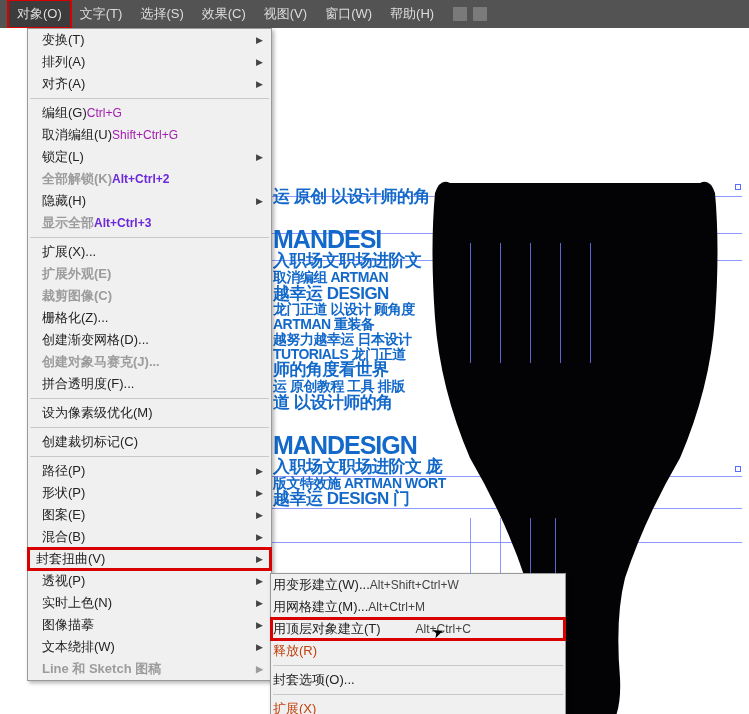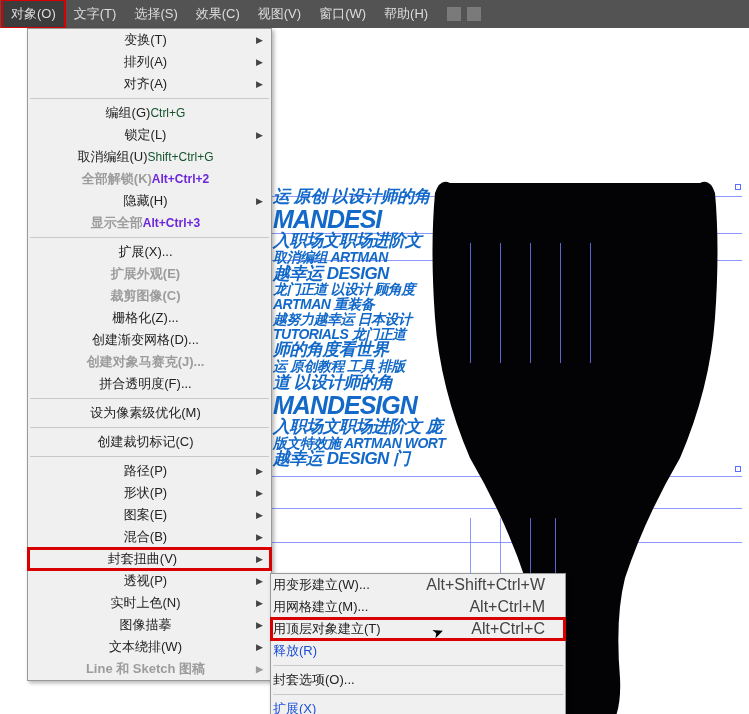--- a/index.html
+++ b/index.html
@@ -1,48 +1,48 @@
 <!DOCTYPE html>
 <html><head>
 <meta charset="utf-8">
 <style>
   * { margin: 0; padding: 0; box-sizing: border-box; font-family: "Microsoft YaHei", sans-serif; }
   body { width: 749px; height: 714px; background: #fff; overflow: hidden; position: relative; }
 
-  .menubar { background: #535353; height: 28px; display: flex; align-items: center; padding-left: 2px; color: #ddd; font-size: 13px; }
+  .menubar { background: #535353; height: 28px; display: flex; align-items: center; padding-left: 8px; color: #ddd; font-size: 13px; }
   .menubar .menu-top { padding: 5px 9px; cursor: default; white-space: nowrap; }
   .menubar .menu-top.active { background: #3c3c3c; outline: 2px solid #d80000; outline-offset: -1px; }
   .menubar .sep-icons { margin-left: 10px; display: flex; gap: 6px; align-items: center; }
   .menubar .mini-icon { width: 14px; height: 14px; background: #7a7a7a; }
 
   
   .canvas-area { position: absolute; top: 28px; left: 0; right: 0; bottom: 0; background: #fff; }
   .vase-silhouette { position: absolute; top: 150px; left: 430px; width: 290px; height: 560px; }
   .text-poster { position: absolute; top: 160px; left: 273px; width: 230px; color: #1369c9; font-weight: 700; line-height: 1.05; font-size: 14px; letter-spacing: -0.5px; white-space: nowrap; }
-  .text-poster span { display: block; font-style: italic; }
-  .text-poster .big { font-size: 25px; font-weight: 900; letter-spacing: -1px; }
+  .text-poster span { display: block; }
+  .text-poster .big { font-size: 25px; font-weight: 900; letter-spacing: -1px; margin-top: 20px; }
   .text-poster .mid { font-size: 17px; }
 
   
   .dropdown { position: absolute; top: 28px; left: 27px; width: 245px; background: #f0f0f0; border: 1px solid #999; box-shadow: 2px 2px 4px rgba(0,0,0,.3); font-size: 13px; color: #222; }
-  .dropdown .item { display: flex; justify-content: center; align-items: center; padding: 3px 22px 3px 14px; height: 22px; cursor: default; position: relative; }
+  .dropdown .item { display: flex; justify-content: flex-start; align-items: center; padding: 3px 22px 3px 14px; height: 22px; cursor: default; position: relative; }
   .dropdown .item.disabled { color: #9c9c9c; font-weight: bold; }
-  .dropdown .item .shortcut { color: #14532d; font-size: 12px; }
+  .dropdown .item .shortcut { color: #a21caf; font-size: 12px; }
   .dropdown .item.disabled .shortcut { color: #6d28d9; }
   .dropdown .item.has-sub::after { content: "▶"; font-size: 9px; position: absolute; right: 8px; color: #444; }
   .dropdown .item.disabled.has-sub::after { color: #9c9c9c; }
   .dropdown .divider { height: 1px; background: #c8c8c8; margin: 3px 2px; }
   .dropdown .item.highlight-red { outline: 3px solid #d80000; outline-offset: -2px; padding-left: 8px; }
 
   
   .submenu { position: absolute; top: 573px; left: 270px; width: 296px; background: #f0f0f0; border: 1px solid #999; box-shadow: 2px 2px 4px rgba(0,0,0,.3); font-size: 13px; color: #222; }
-  .submenu .item { display: flex; justify-content: space-between; align-items: center; padding: 3px 20px 3px 2px; height: 22px; position: relative; }
-  .submenu .item.disabled { color: #1d4ed8; }
-  .submenu .item .shortcut { color: #444; font-size: 16px; }
-  .submenu .item.highlight-red { outline: 3px solid #d80000; outline-offset: -2px; background: #f0f0f0; }
+  .submenu .item { display: flex; align-items: center; padding: 3px 20px 3px 2px; height: 22px; position: relative; }
+  .submenu .item.disabled { color: #c2410c; }
+  .submenu .item .shortcut { color: #444; font-size: 12px; }
+  .submenu .item.highlight-red { outline: 3px solid #d80000; outline-offset: -2px; background: #f0f0f0; gap: 35px; }
   .submenu .divider { height: 1px; background: #c8c8c8; margin: 3px 2px; }
   .cursor-arrow { position: absolute; top: 624px; left: 432px; font-size: 14px; color: #000; transform: rotate(-20deg); pointer-events: none; }
 
   
   .guide-v { position: absolute; width: 1px; background: #7080ff; opacity: .8; }
   .guide-h { position: absolute; height: 1px; background: #7080ff; opacity: .8; }
   .handle { position: absolute; width: 6px; height: 6px; background: #fff; border: 1px solid #5a6cff; }
 </style>
 </head>
 <body>
@@ -115,26 +115,26 @@
       <span>排列(A)</span>
     </div>
     <div class="item has-sub">
       <span>对齐(A)</span>
     </div>
     <div class="divider"></div>
     <div class="item">
       <span>编组(G)</span>
       <span class="shortcut">Ctrl+G</span>
     </div>
-    <div class="item has-sub">
-      <span>锁定(L)</span>
-    </div>
     <div class="item">
       <span>取消编组(U)</span>
       <span class="shortcut">Shift+Ctrl+G</span>
+    </div>
+    <div class="item has-sub">
+      <span>锁定(L)</span>
     </div>
     <div class="item disabled">
       <span>全部解锁(K)</span>
       <span class="shortcut">Alt+Ctrl+2</span>
     </div>
     <div class="item has-sub">
       <span>隐藏(H)</span>
     </div>
     <div class="item disabled">
       <span>显示全部</span>

